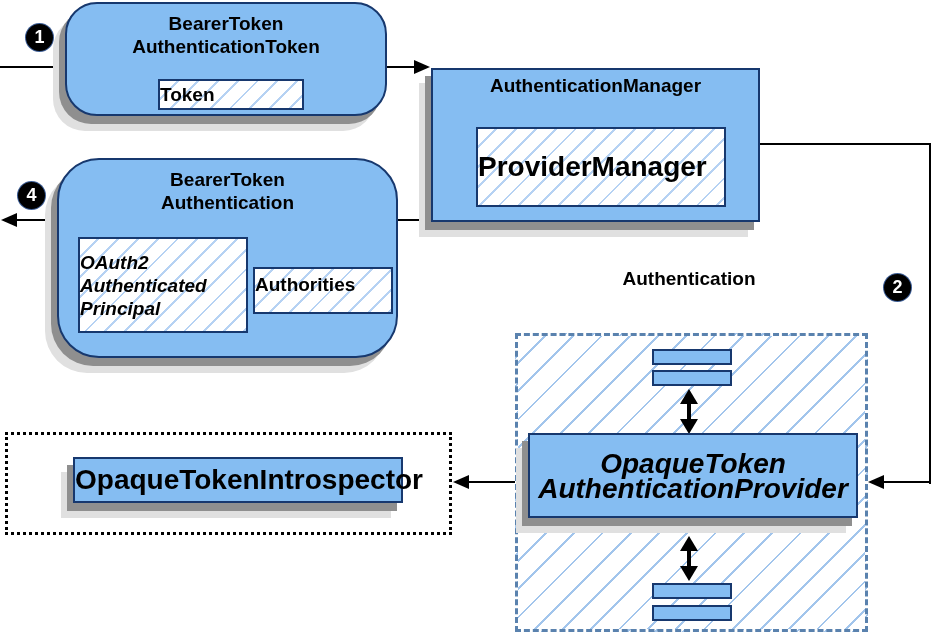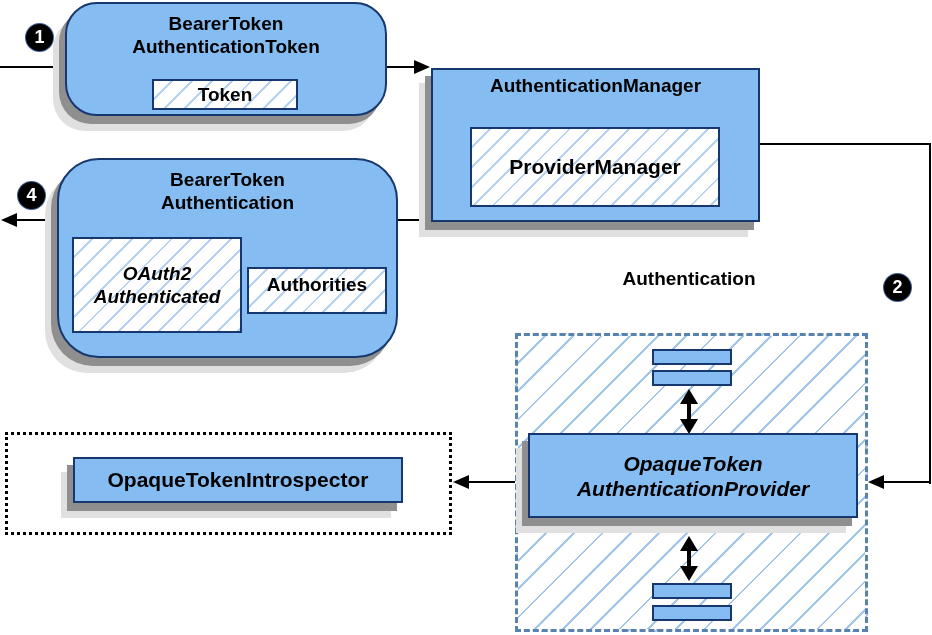--- a/index.html
+++ b/index.html
@@ -10,25 +10,26 @@
   }
   .node{
     position:absolute;box-sizing:border-box;
     background:#85bdf2;border:2px solid #17386e;text-align:center;color:#000;
   }
   .shadow{box-shadow:-6px 8px 0 #8f8f8f,-12px 15px 0 #e0e0e0;}
   .rounded-lg{border-radius:32px;}
   .rounded-xl{border-radius:42px;}
   .whitebox{
     position:absolute;box-sizing:border-box;background-color:#fff;
-    border:2px solid #17386e;text-align:center;
+    border:2px solid #17386e;text-align:left;
     background-image:repeating-linear-gradient(135deg,rgba(0,0,0,0) 0 12px,#b6d2f3 12px 14px);
+    margin-left:6px;
   }
   .t19{font-size:19px;line-height:23px;}
-  .t20{font-size:21px;line-height:25px;}
+  .t20{font-size:28px;line-height:25px;}
   .flexcenter{display:flex;flex-direction:column;justify-content:center;font-style:italic;}
   .hline,.vline{position:absolute;background:#000;}
   .hline{height:2px;}
   .vline{width:2px;}
   .arr-right{position:absolute;width:0;height:0;
     border-top:7px solid transparent;border-bottom:7px solid transparent;
     border-left:16px solid #000;}
   .arr-left{position:absolute;width:0;height:0;
     border-top:7px solid transparent;border-bottom:7px solid transparent;
     border-right:16px solid #000;}
@@ -97,20 +98,21 @@
     <div class="t19">AuthenticationManager</div>
     <div class="whitebox t20" style="left:37px;top:57px;width:250px;height:80px;line-height:76px">ProviderManager</div>
   </div>
 
   <div class="node shadow rounded-xl" style="left:57px;top:158px;width:341px;height:200px;padding-top:8px">
     <div class="t19">BearerToken</div>
     <div class="t19">Authentication</div>
     <div class="whitebox t19 flexcenter" style="left:13px;top:77px;width:170px;height:96px">
       <div>OAuth2</div>
       <div>Authenticated</div>
+      <div>Principal</div>
     </div>
     <div class="whitebox t19" style="left:188px;top:107px;width:140px;height:47px;line-height:32px">Authorities</div>
   </div>
 
   <div class="grouplabel" style="left:589px;top:266px;width:200px">
     <div>Authentication</div>
   </div>
 
   <div class="dashed-region" style="left:515px;top:333px;width:353px;height:299px"></div>
 

